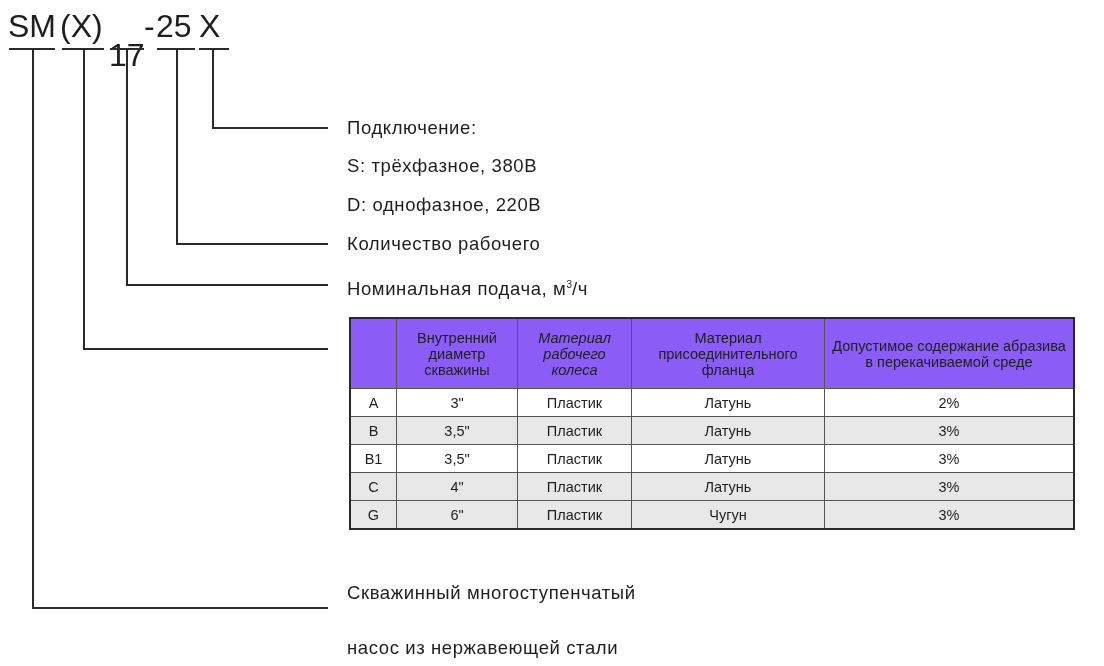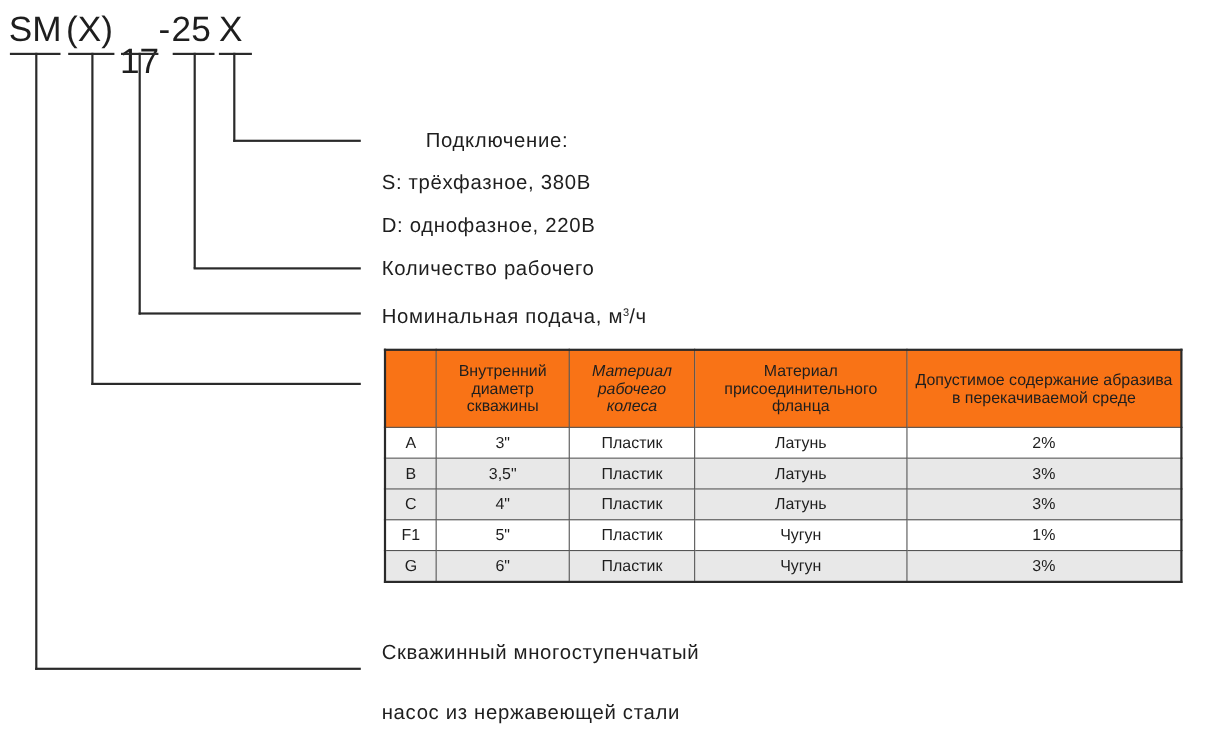--- a/index.html
+++ b/index.html
@@ -21,21 +21,21 @@
   .label sup { font-size: 10px; vertical-align: 7px; letter-spacing: 0; }
   table.spec {
     position: absolute; left: 349px; top: 317px;
     border-collapse: collapse; font-size: 14.5px; color: #1e1e1e;
     border: 2px solid #2a2a2a;
   }
   table.spec th, table.spec td {
     border: 1px solid #555; text-align: center; padding: 0 4px;
     font-weight: normal;
   }
-  table.spec th { background: #f97316; height: 69px; line-height: 16px; vertical-align: middle; }
+  table.spec th { background: #8b5cf6; height: 69px; line-height: 16px; vertical-align: middle; }
   table.spec td { height: 27px; line-height: 16px; }
   table.spec tr.shade td { background: #e8e8e8; }
   .c0 { width: 37px; } .c1 { width: 112px; } .c2 { width: 105px; font-style: italic; }
   .c3 { width: 184px; } .c4 { width: 240px; }
 </style>
 </head>
 <body>
 
 <div class="code">
   <span style="position:absolute;left:8px;">SM</span>
@@ -60,21 +60,21 @@
 
 <div class="vl" style="left:126px;top:48px;height:238px;"></div>
 <div class="hl" style="left:126px;top:284px;width:202px;"></div>
 
 <div class="vl" style="left:83px;top:48px;height:302px;"></div>
 <div class="hl" style="left:83px;top:348px;width:245px;"></div>
 
 <div class="vl" style="left:32px;top:48px;height:561px;"></div>
 <div class="hl" style="left:32px;top:607px;width:296px;"></div>
 
-<div class="label" style="top:117px;margin-left:40px;">Подключение:</div>
+<div class="label" style="top:117px;">Подключение:</div>
 <div class="label" style="top:155px;">S: трёхфазное, 380В</div>
 <div class="label" style="top:194px;">D: однофазное, 220В</div>
 <div class="label" style="top:233px;">Количество рабочего</div>
 <div class="label" style="top:274px;">
   <span>Номинальная подача, м</span><sup>3</sup><span>/ч</span>
 </div>
 
 <table class="spec">
   <thead>
     <tr>
@@ -93,33 +93,33 @@
       <td>Латунь</td>
       <td>2%</td>
     </tr>
     <tr class="shade">
       <td>B</td>
       <td>3,5"</td>
       <td>Пластик</td>
       <td>Латунь</td>
       <td>3%</td>
     </tr>
+    <tr>
+      <td>B1</td>
+      <td>3,5"</td>
+      <td>Пластик</td>
+      <td>Латунь</td>
+      <td>3%</td>
+    </tr>
     <tr class="shade">
       <td>C</td>
       <td>4"</td>
       <td>Пластик</td>
       <td>Латунь</td>
       <td>3%</td>
-    </tr>
-    <tr>
-      <td>F1</td>
-      <td>5"</td>
-      <td>Пластик</td>
-      <td>Чугун</td>
-      <td>1%</td>
     </tr>
     <tr class="shade">
       <td>G</td>
       <td>6"</td>
       <td>Пластик</td>
       <td>Чугун</td>
       <td>3%</td>
     </tr>
   </tbody>
 </table>

